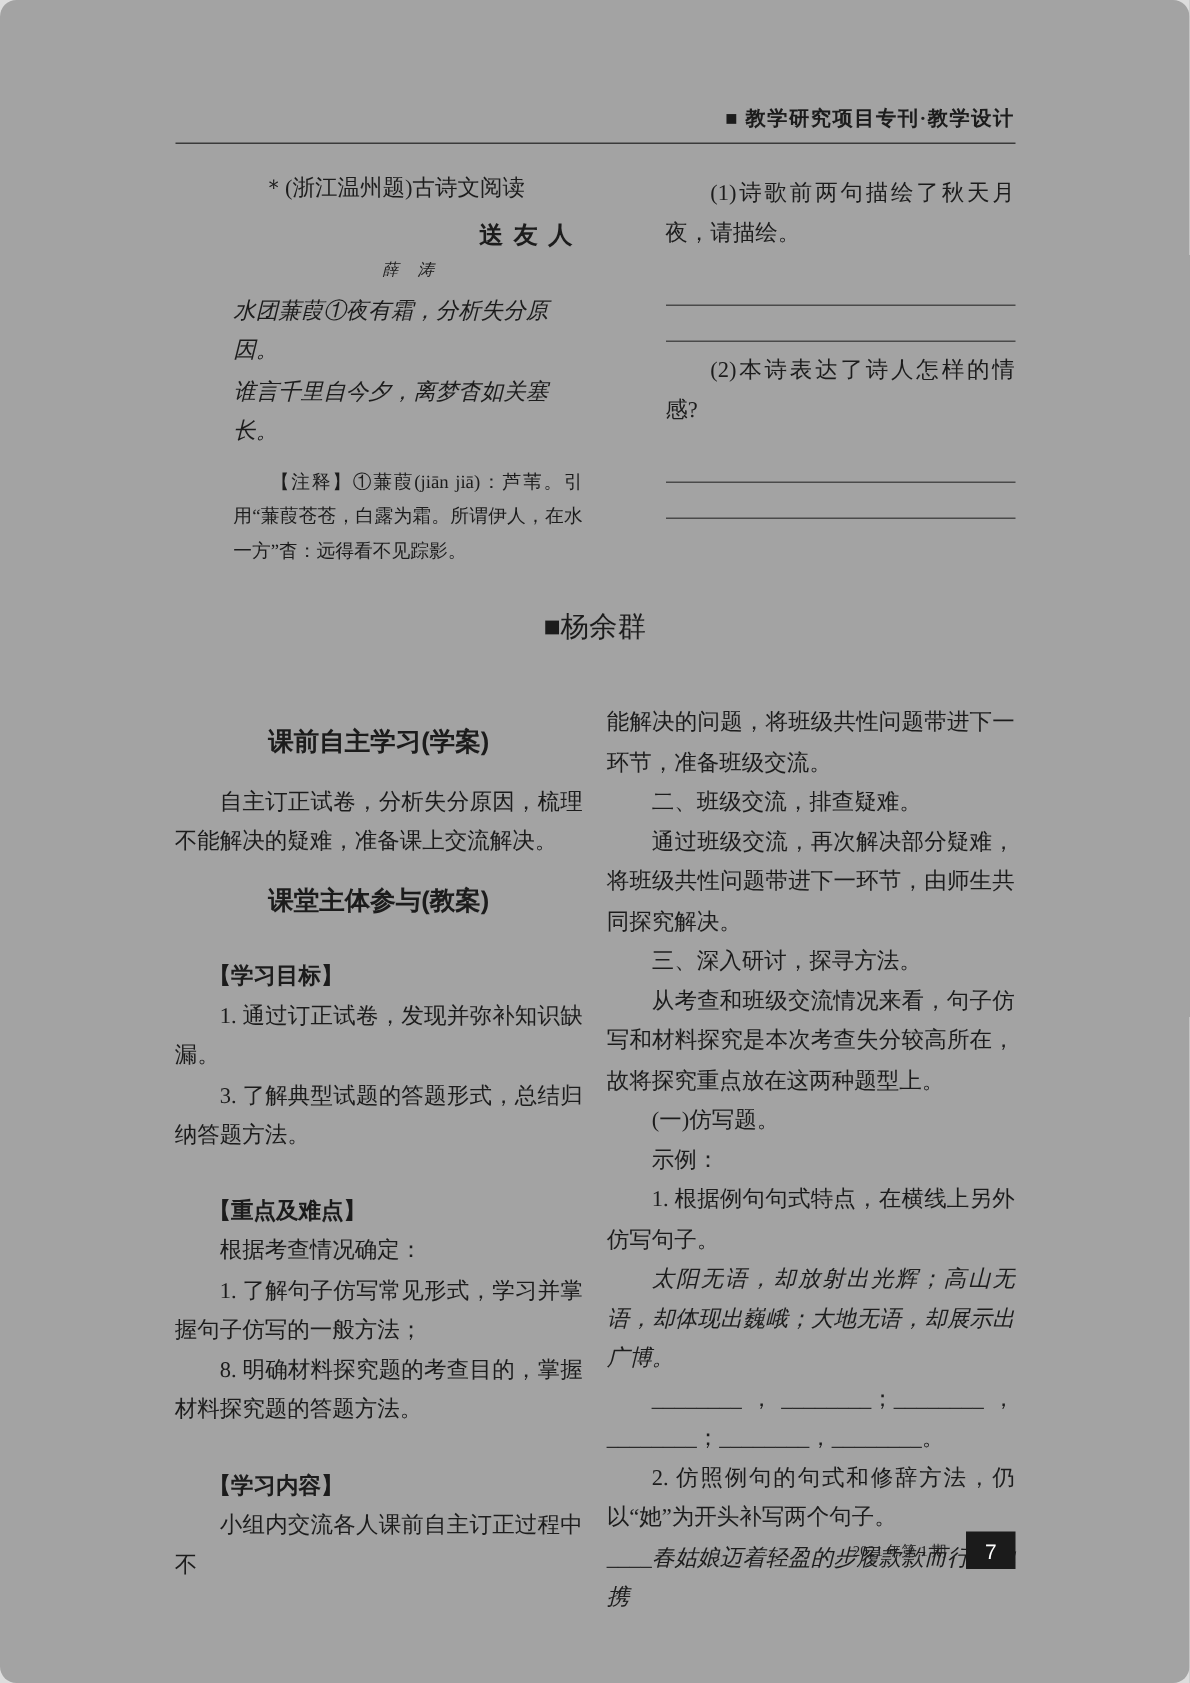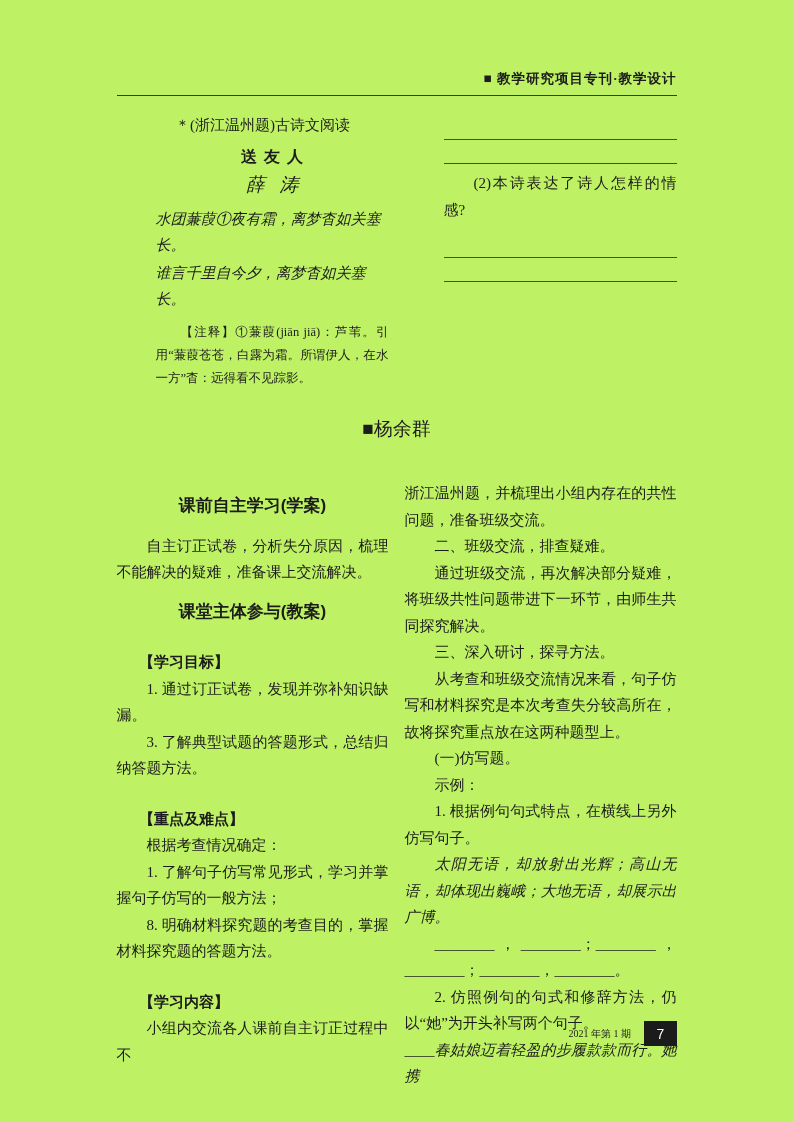--- a/index.html
+++ b/index.html
@@ -1,34 +1,35 @@
 <!DOCTYPE html>
 <html><head>
 <meta charset="utf-8">
 <style>
   html,body{margin:0;padding:0;background:#ddd;}
   .page{
-    width:793px;height:1122px;background:#bef264;position:relative;
+    width:793px;height:1122px;background:#a3a3a3;position:relative;
     margin:0 auto;overflow:hidden;color:#1c1c1c;
     font-family:"Liberation Serif", serif;
+    border-radius:11px;
   }
   .content{width:560px;margin:0 auto;}
 
   
   .header{
     padding-top:70px;padding-bottom:7px;border-bottom:1.5px solid #3a3a3a;
     text-align:right;font-size:13.5px;font-weight:600;letter-spacing:1px;
   }
 
   
   .exam{display:flex;gap:16px;margin-top:14px;}
   .exam-col{width:272px;margin-left:39px;}
   .exam-intro{margin:6px 0 0;font-size:15px;text-indent:1.3em;}
-  .poem-title{margin:12px 0 4px;text-align:center;font-weight:bold;font-size:16px;letter-spacing:7px;padding-left:7px;}
-  .poet{margin:4px 0 8px;text-align:center;font-style:italic;font-size:19px;letter-spacing:5px;padding-left:5px;}
+  .poem-title{margin:12px 0 4px;text-align:right;font-weight:bold;font-size:16px;letter-spacing:7px;padding-left:7px;}
+  .poet{margin:4px 0 8px;text-align:center;font-style:italic;font-size:11px;letter-spacing:5px;padding-left:5px;}
   .verse{margin:2px 0;font-style:italic;font-size:15px;line-height:26px;}
   .note{margin:9px 0 0;font-size:12.5px;line-height:23px;text-indent:2em;text-align:justify;}
   .question{margin:6px 0 4px;font-size:15px;line-height:27px;text-indent:2em;text-align:justify;}
   .answer-line{height:23px;border-bottom:1.2px solid #4a4a4a;}
   .answer-gap{height:6px;}
 
   
   .article-title{
     margin-top:92px;text-align:center;font-size:30px;font-weight:bold;
     letter-spacing:3px;font-family:"Liberation Serif", serif;
@@ -65,25 +66,26 @@
 
     <div class="header">
       <span>■ 教学研究项目专刊·教学设计</span>
     </div>
 
     <div class="exam">
       <div class="exam-col">
         <p class="exam-intro">＊(浙江温州题)古诗文阅读</p>
         <p class="poem-title">送友人</p>
         <p class="poet">薛  涛</p>
-        <p class="verse">水团蒹葭①夜有霜，离梦杳如关塞长。</p>
+        <p class="verse">水团蒹葭①夜有霜，分析失分原因。</p>
         <p class="verse">谁言千里自今夕，离梦杳如关塞长。</p>
         <p class="note">【注释】①蒹葭(jiān jiā)：芦苇。引用“蒹葭苍苍，白露为霜。所谓伊人，在水一方”杳：远得看不见踪影。</p>
       </div>
       <div class="exam-col">
+        <p class="question">(1)诗歌前两句描绘了秋天月夜，请描绘。</p>
         <div class="answer-gap"></div>
         <div class="answer-line"></div>
         <div class="answer-line"></div>
         <p class="question">(2)本诗表达了诗人怎样的情感?</p>
         <div class="answer-gap"></div>
         <div class="answer-line"></div>
         <div class="answer-line"></div>
       </div>
     </div>
 
@@ -98,21 +100,21 @@
         <p>1. 通过订正试卷，发现并弥补知识缺漏。</p>
         <p>3. 了解典型试题的答题形式，总结归纳答题方法。</p>
         <p class="h-label">【重点及难点】</p>
         <p>根据考查情况确定：</p>
         <p>1. 了解句子仿写常见形式，学习并掌握句子仿写的一般方法；</p>
         <p>8. 明确材料探究题的考查目的，掌握材料探究题的答题方法。</p>
         <p class="h-label">【学习内容】</p>
         <p>小组内交流各人课前自主订正过程中不</p>
       </div>
       <div class="col">
-        <p class="flush">浙江温州题，并梳理出小组内存在的共性问题，准备班级交流。</p>
+        <p class="flush">能解决的问题，将班级共性问题带进下一环节，准备班级交流。</p>
         <p>二、班级交流，排查疑难。</p>
         <p>通过班级交流，再次解决部分疑难，将班级共性问题带进下一环节，由师生共同探究解决。</p>
         <p>三、深入研讨，探寻方法。</p>
         <p>从考查和班级交流情况来看，句子仿写和材料探究是本次考查失分较高所在，故将探究重点放在这两种题型上。</p>
         <p>(一)仿写题。</p>
         <p>示例：</p>
         <p>1. 根据例句句式特点，在横线上另外仿写句子。</p>
         <p class="kai">太阳无语，却放射出光辉；高山无语，却体现出巍峨；大地无语，却展示出广博。</p>
         <p>________，________；________，________；________，________。</p>
         <p>2. 仿照例句的句式和修辞方法，仍以“她”为开头补写两个句子。</p>

